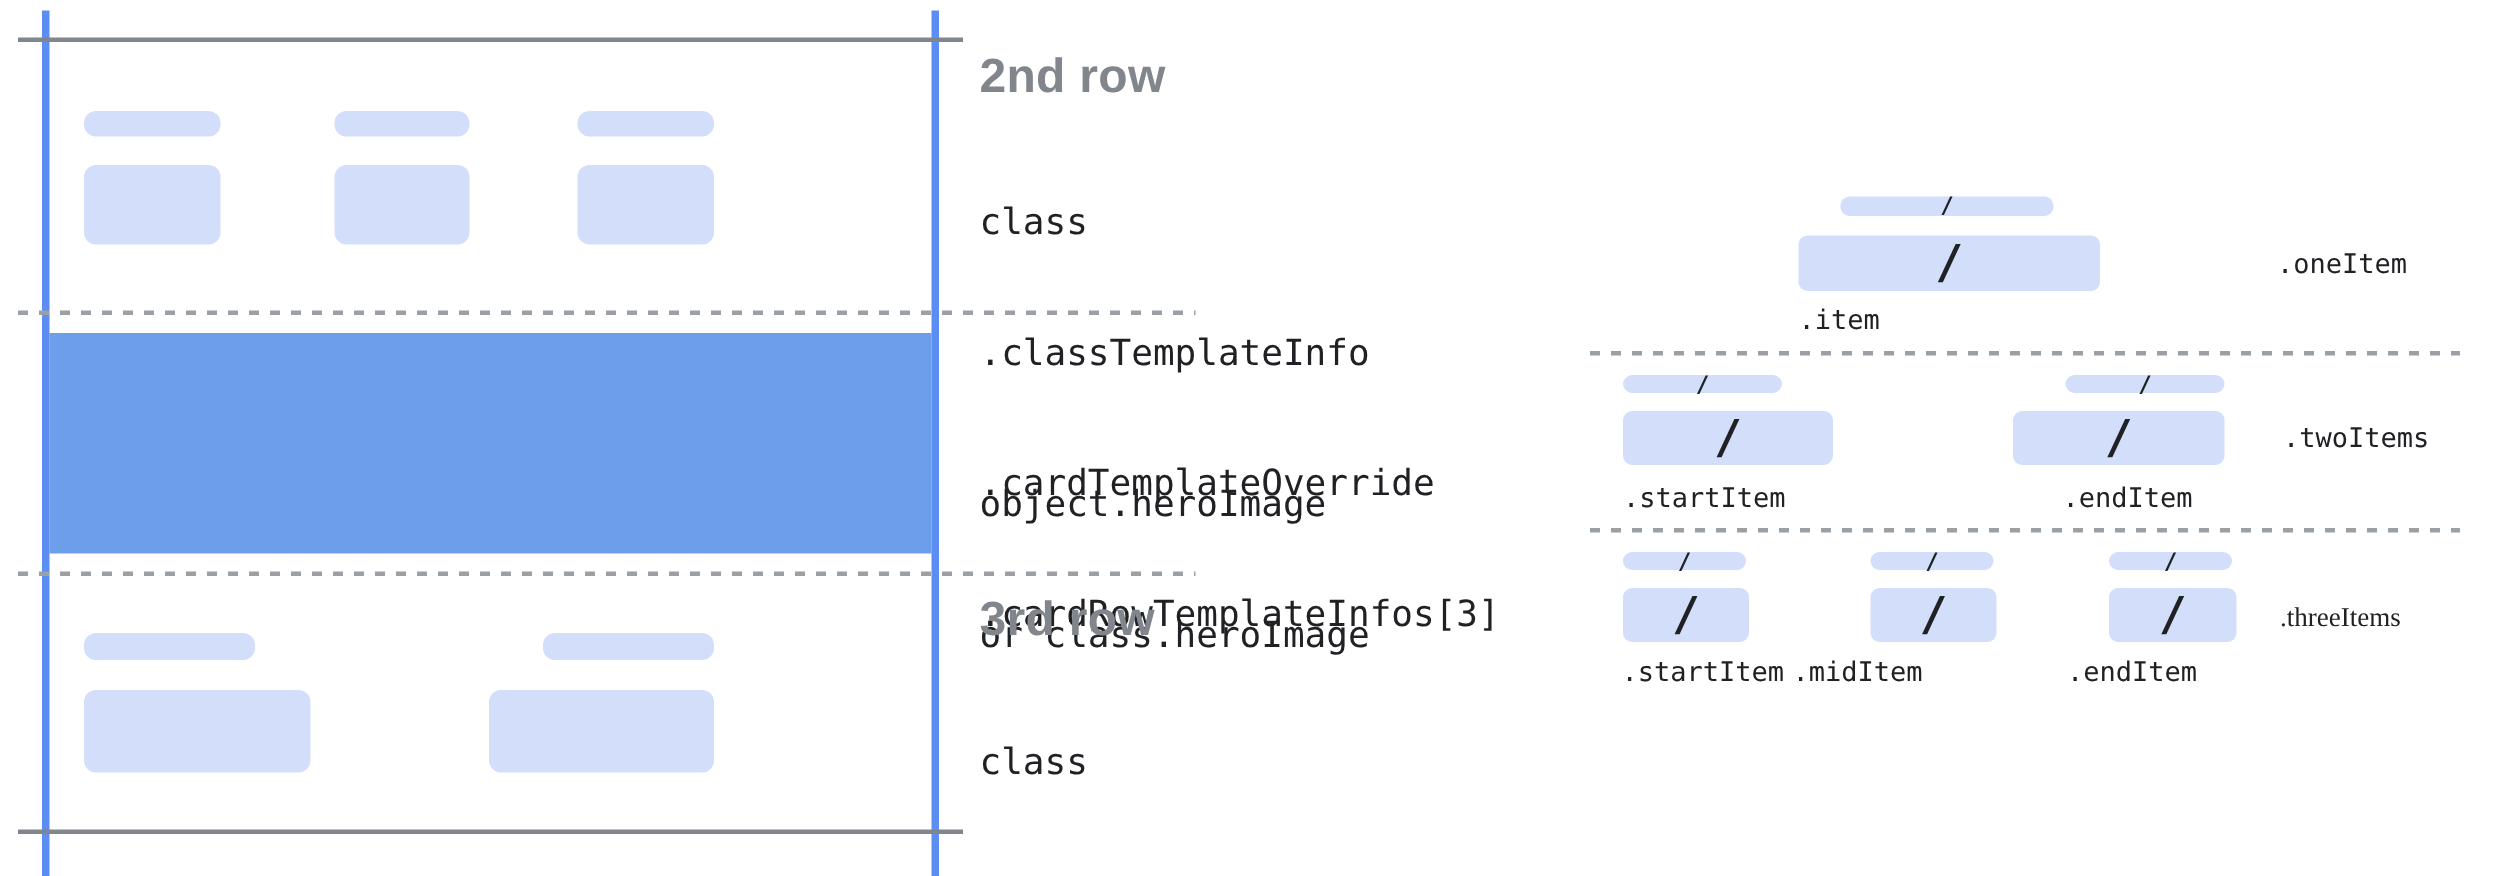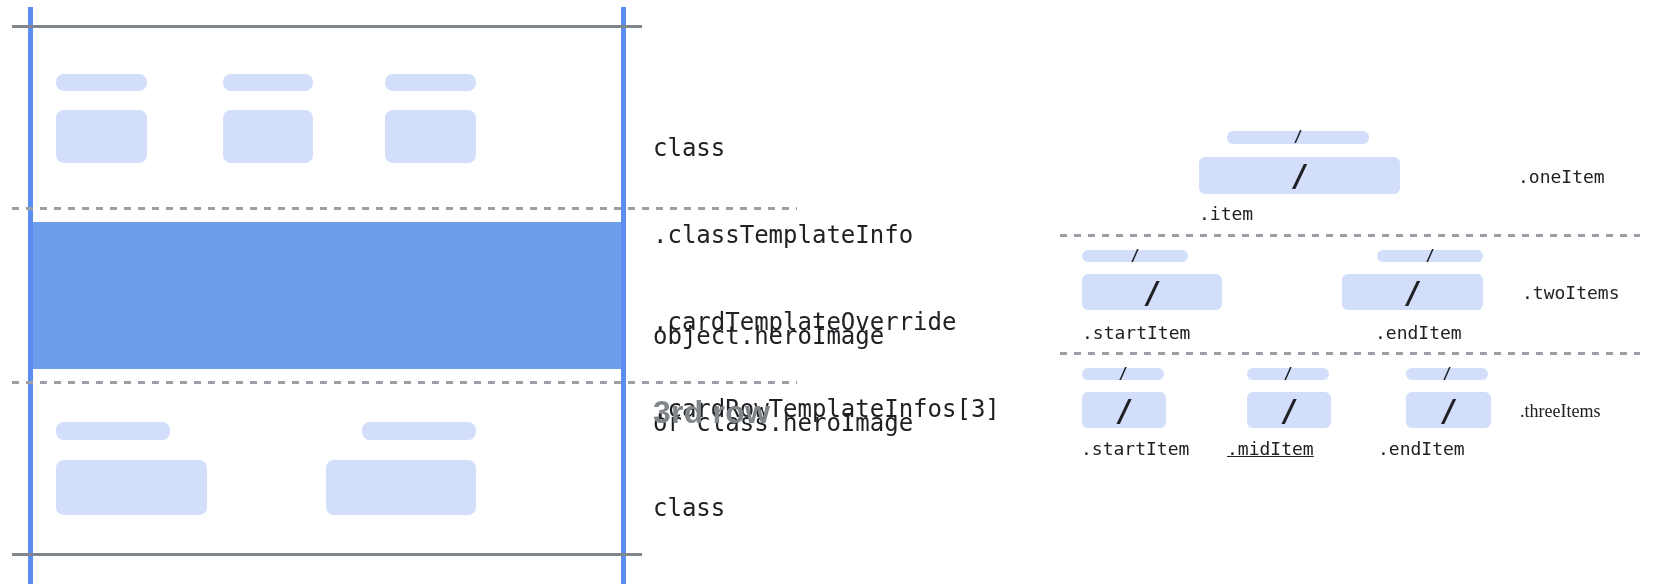--- a/index.html
+++ b/index.html
@@ -46,20 +46,21 @@
   <div class="ph" style="left:223px;top:74px;width:90px;height:17px;"></div>
   <div class="ph" style="left:223px;top:110px;width:90px;height:53px;"></div>
   <div class="ph" style="left:385px;top:74px;width:91px;height:17px;"></div>
   <div class="ph" style="left:385px;top:110px;width:91px;height:53px;"></div>
 
   <div class="ph" style="left:56px;top:422px;width:114px;height:18px;"></div>
   <div class="ph" style="left:56px;top:460px;width:151px;height:55px;"></div>
   <div class="ph" style="left:362px;top:422px;width:114px;height:18px;"></div>
   <div class="ph" style="left:326px;top:460px;width:150px;height:55px;"></div>
 
+  <div class="h2" style="left:653px;top:32px;">2nd row</div>
   <div class="mono" style="left:653px;top:76px;">
     <div>class</div>
     <div>.classTemplateInfo</div>
     <div>.cardTemplateOverride</div>
     <div>.cardRowTemplateInfos[3]</div>
   </div>
 
   <div class="mono" style="left:653px;top:264px;">
     <div>object.heroImage</div>
     <div>or class.heroImage</div>
@@ -114,17 +115,17 @@
   <div class="bar" style="left:1247px;top:392px;width:84px;height:36px;">
     <span class="slash lg">/</span>
   </div>
   <div class="bar" style="left:1406px;top:368px;width:82px;height:12px;">
     <span class="slash sm">/</span>
   </div>
   <div class="bar" style="left:1406px;top:392px;width:85px;height:36px;">
     <span class="slash lg">/</span>
   </div>
   <div class="mono-sm" style="left:1081px;top:437px;">.startItem</div>
-  <div class="mono-sm" style="left:1227px;top:437px;text-decoration:underline;">.midItem</div>
+  <div class="mono-sm" style="left:1195px;top:437px;">.midItem</div>
   <div class="mono-sm" style="left:1378px;top:437px;">.endItem</div>
   <div class="mono-sm" style="left:1520px;top:399px;font-family:Liberation Serif, serif;">.threeItems</div>
 
 </div>
 
 </body></html>

